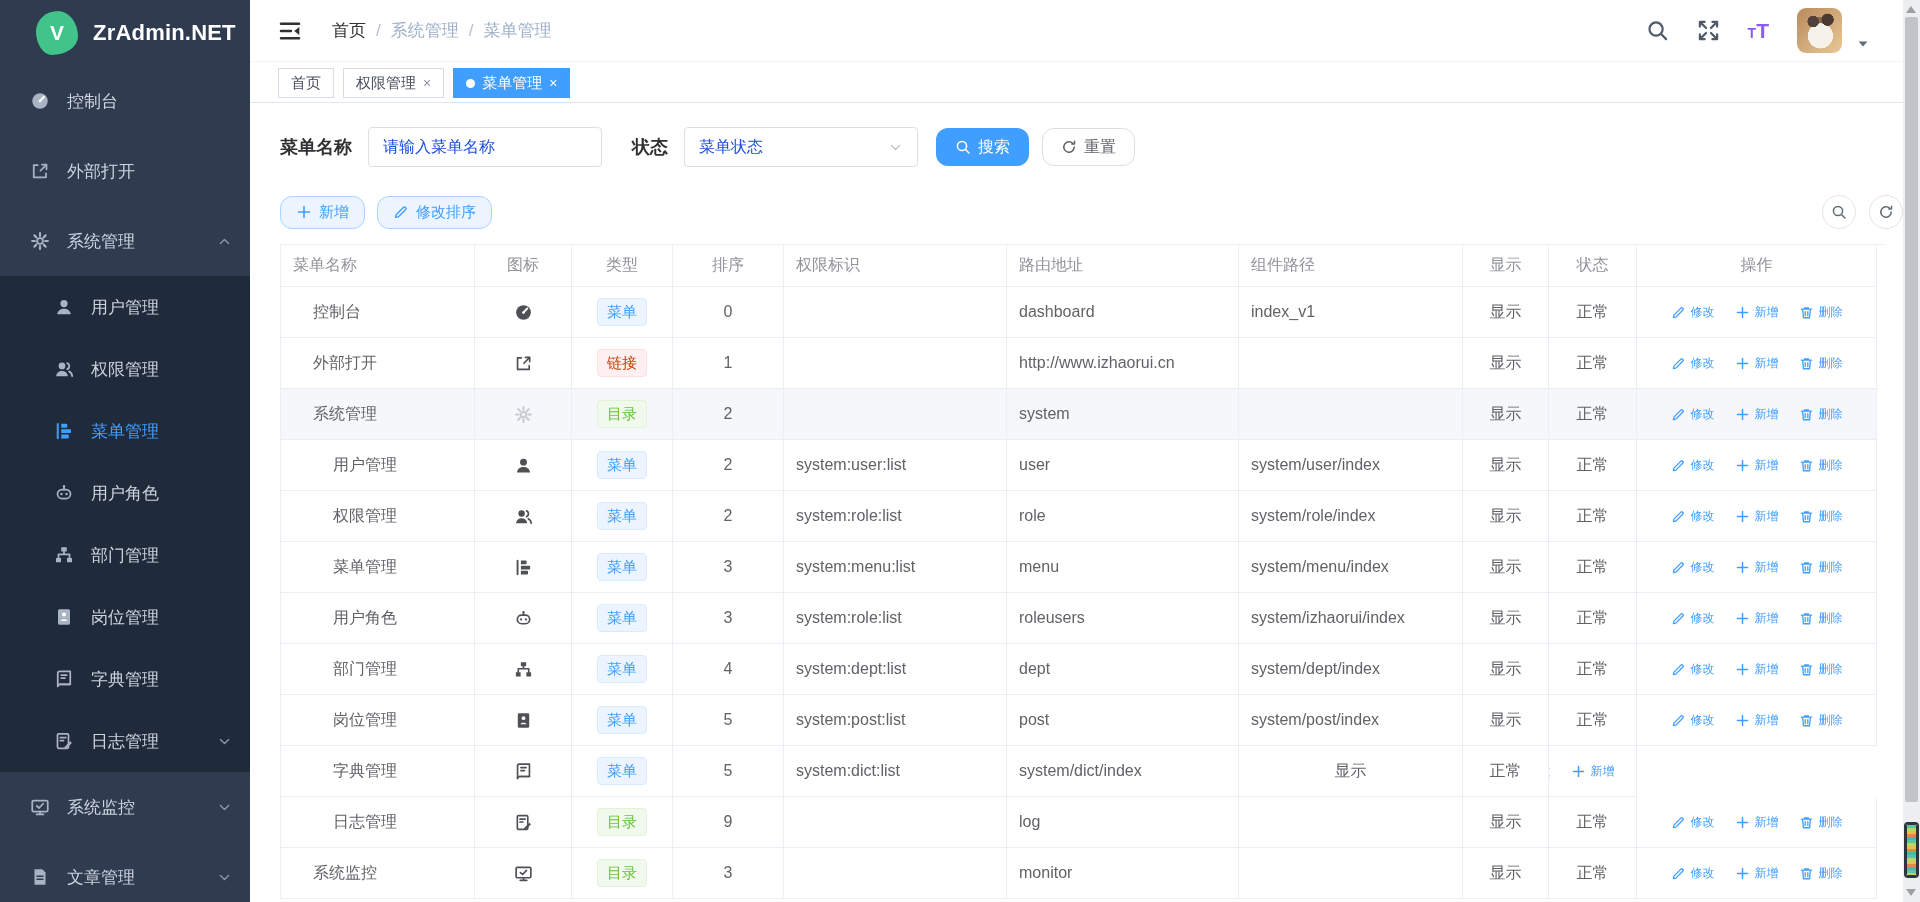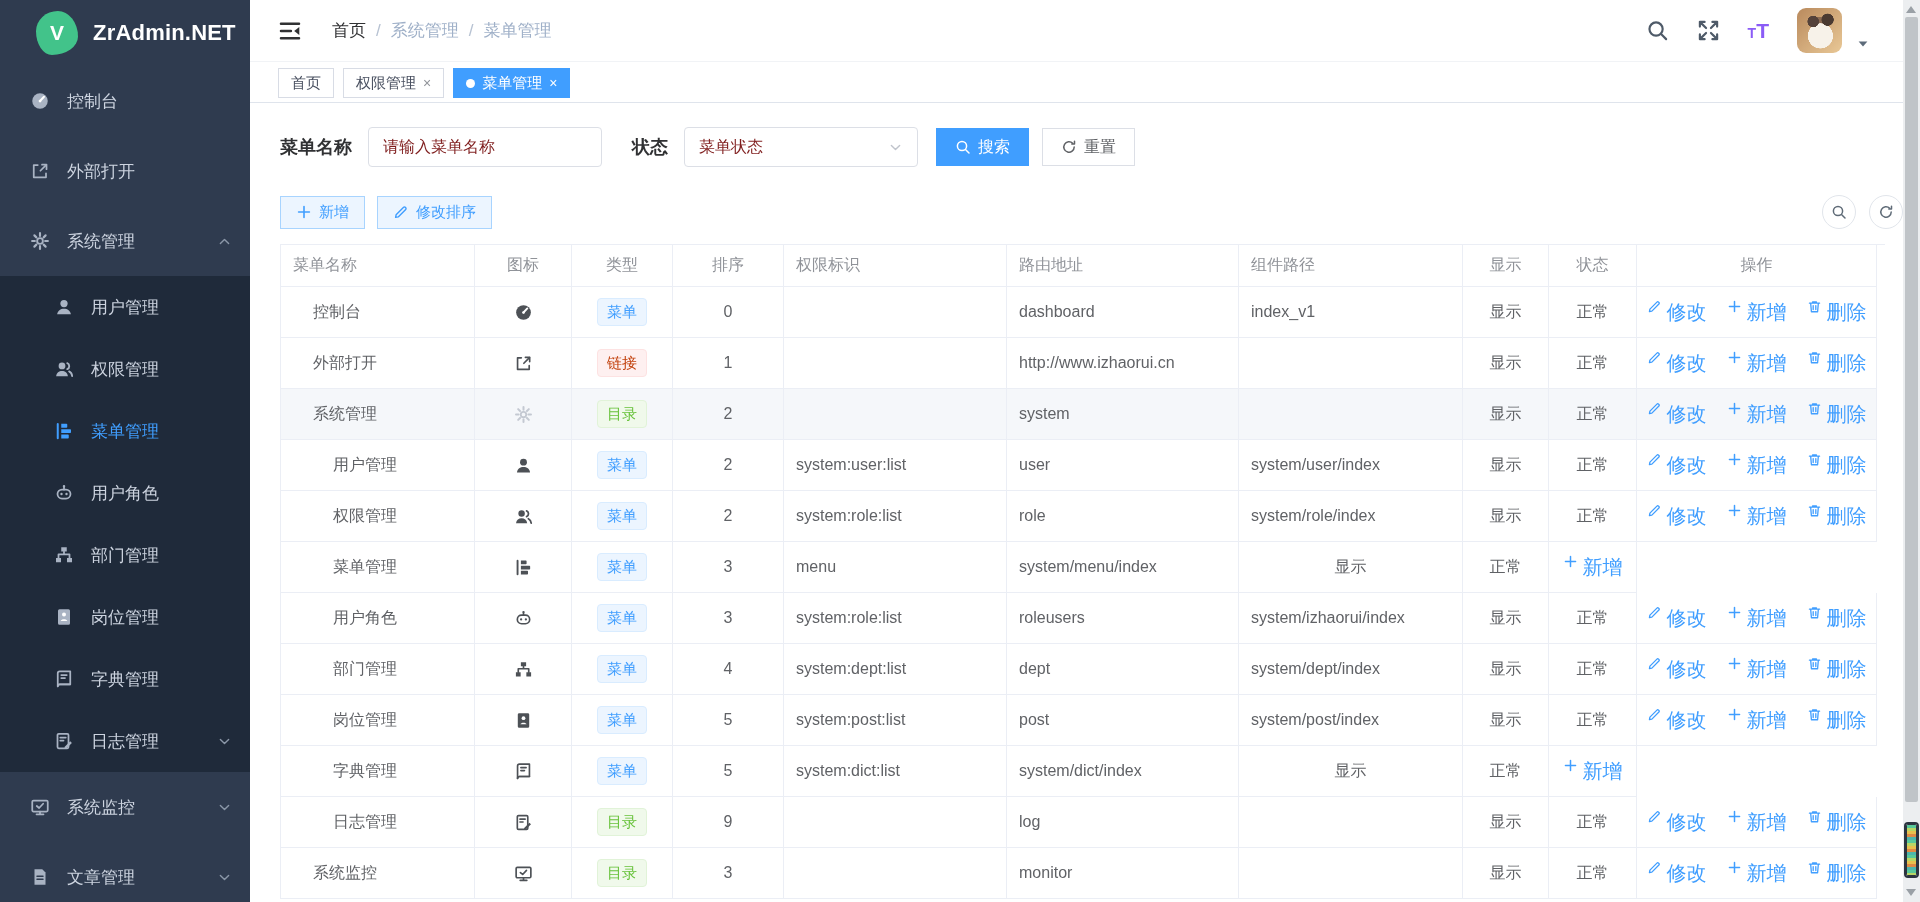--- a/index.html
+++ b/index.html
@@ -49,24 +49,24 @@
   .tab .x { font-size:14px; line-height:1; color:#909399; cursor:pointer; }
   .tab.active .x { color:#fff; }
 
   .content { padding:0 17px 0 30px; }
 
   
   .filter-row { margin-top:24px; display:flex; align-items:center; }
   .f-label { font-size:18px; font-weight:bold; color:#303133; margin-right:16px; white-space:nowrap; }
   .f-label.second { margin-left:30px; }
   .inputbox { width:234px; height:40px; border:1px solid #dcdfe6; border-radius:4px; background:#fff;
-              display:flex; align-items:center; padding:0 14px; font-size:16px; color:#7f1d1d; cursor:text; }
+              display:flex; align-items:center; padding:0 14px; font-size:16px; color:#1d4ed8; cursor:text; }
   .selectbox { cursor:pointer; }
   .selectbox .sel-chevron { margin-left:auto; width:15px; height:15px; color:#c0c4cc; }
-  .btn { height:38px; border-radius:0; display:flex; align-items:center; gap:7px; font-size:16px;
+  .btn { height:38px; border-radius:12px; display:flex; align-items:center; gap:7px; font-size:16px;
          padding:0 18px; cursor:pointer; border:1px solid transparent; white-space:nowrap; }
   .btn .bicon { width:16px; height:16px; }
   .btn-primary { background:#409eff; color:#fff; margin-left:18px; }
   .btn-default { background:#fff; color:#606266; border-color:#dcdfe6; margin-left:13px; }
 
   
   .action-row { margin-top:28px; display:flex; align-items:center; }
   .btn-plain { height:33px; background:#ecf5ff; border:1px solid #a8d4ff; color:#409eff; font-size:15px; padding:0 15px; }
   .btn-plain + .btn-plain { margin-left:12px; }
   .circles { margin-left:auto; display:flex; gap:13px; }
@@ -81,21 +81,21 @@
            padding:0 12px; height:51px; overflow:hidden; white-space:nowrap; color:#606266; }
   .thead .tcell { height:42px; color:#909399; font-weight:500; }
   .tcell.c-center { justify-content:center; }
   .trow.hl .tcell { background:#f5f7fa; }
   .tree-arrow { width:13px; height:13px; color:#b4bccc; margin-right:7px; flex-shrink:0; cursor:pointer; }
   .tree-pad { display:inline-block; width:20px; flex-shrink:0; }
   .cell-icon { width:19px; height:19px; color:#4d5156; }
   .cell-icon.muted { color:#c4c9d2; }
   .tag { display:inline-block; padding:4px 9px; border-radius:4px; font-size:15px; border:1px solid; line-height:1.2; }
   .ops { display:flex; align-items:center; justify-content:center; gap:0; }
-  .op-link { display:inline-flex; gap:5px; color:#409eff; cursor:pointer; margin:0 10px; font-size:20px; }
+  .op-link { display:inline-flex; align-items:center; gap:5px; color:#409eff; cursor:pointer; margin:0 10px; font-size:12px; }
   .op-link svg { width:15px; height:15px; }
 
   
   .scrollbar { position:fixed; right:0; top:0; width:17px; height:902px; background:#eceef0; }
   .sb-arrow { position:absolute; left:3px; width:0; height:0; border-left:5.5px solid transparent; border-right:5.5px solid transparent; }
   .sb-arrow.up { top:6px; border-bottom:7px solid #9aa0a6; }
   .sb-arrow.down { bottom:6px; border-top:7px solid #9aa0a6; }
   .sb-thumb { position:absolute; left:2px; top:17px; width:13px; height:785px; background:#c0c4c8; border-radius:2px; }
   .sb-widget { position:absolute; left:1px; top:822px; width:15px; height:56px; border-radius:4px; background:#2c3440;
                border:2px solid #2c3440; background-clip:padding-box; }
@@ -660,20 +660,21 @@
                 <svg viewBox="0 0 16 16" width="100%" height="100%">
                   <path d="M3 2.3v11.4" fill="none" stroke="currentColor" stroke-width="1.6" stroke-linecap="round" stroke-linejoin="round"></path>
                   <path d="M5.8 2.2h4.2a.6.6 0 0 1 .6.6v1.9a.6.6 0 0 1-.6.6H5.8z M5.8 6.5H13a.6.6 0 0 1 .6.6V9a.6.6 0 0 1-.6.6H5.8z M5.8 10.8h5.4a.6.6 0 0 1 .6.6v1.9a.6.6 0 0 1-.6.6H5.8z" fill="currentColor" stroke="none"></path>
                 </svg>
               </span>
             </div>
             <div class="tcell c-center">
               <span class="tag" style="background: rgb(236, 245, 255); border-color: rgb(217, 236, 255); color: rgb(64, 158, 255);">菜单</span>
             </div>
             <div class="tcell c-center">3</div>
+            <div class="tcell ">system:menu:list</div>
             <div class="tcell ">menu</div>
             <div class="tcell ">system/menu/index</div>
             <div class="tcell c-center">显示</div>
             <div class="tcell c-center">正常</div>
             <div class="tcell c-center ops">
               <span class="op-link">
                 <span>
                   <svg viewBox="0 0 16 16" width="100%" height="100%">
                     <path d="M2.6 13.4l.5-2.6 7.5-7.5a1.2 1.2 0 0 1 1.7 0l.4.4a1.2 1.2 0 0 1 0 1.7l-7.5 7.5z" fill="none" stroke="currentColor" stroke-width="1.4" stroke-linecap="round" stroke-linejoin="round"></path>
                   </svg>

